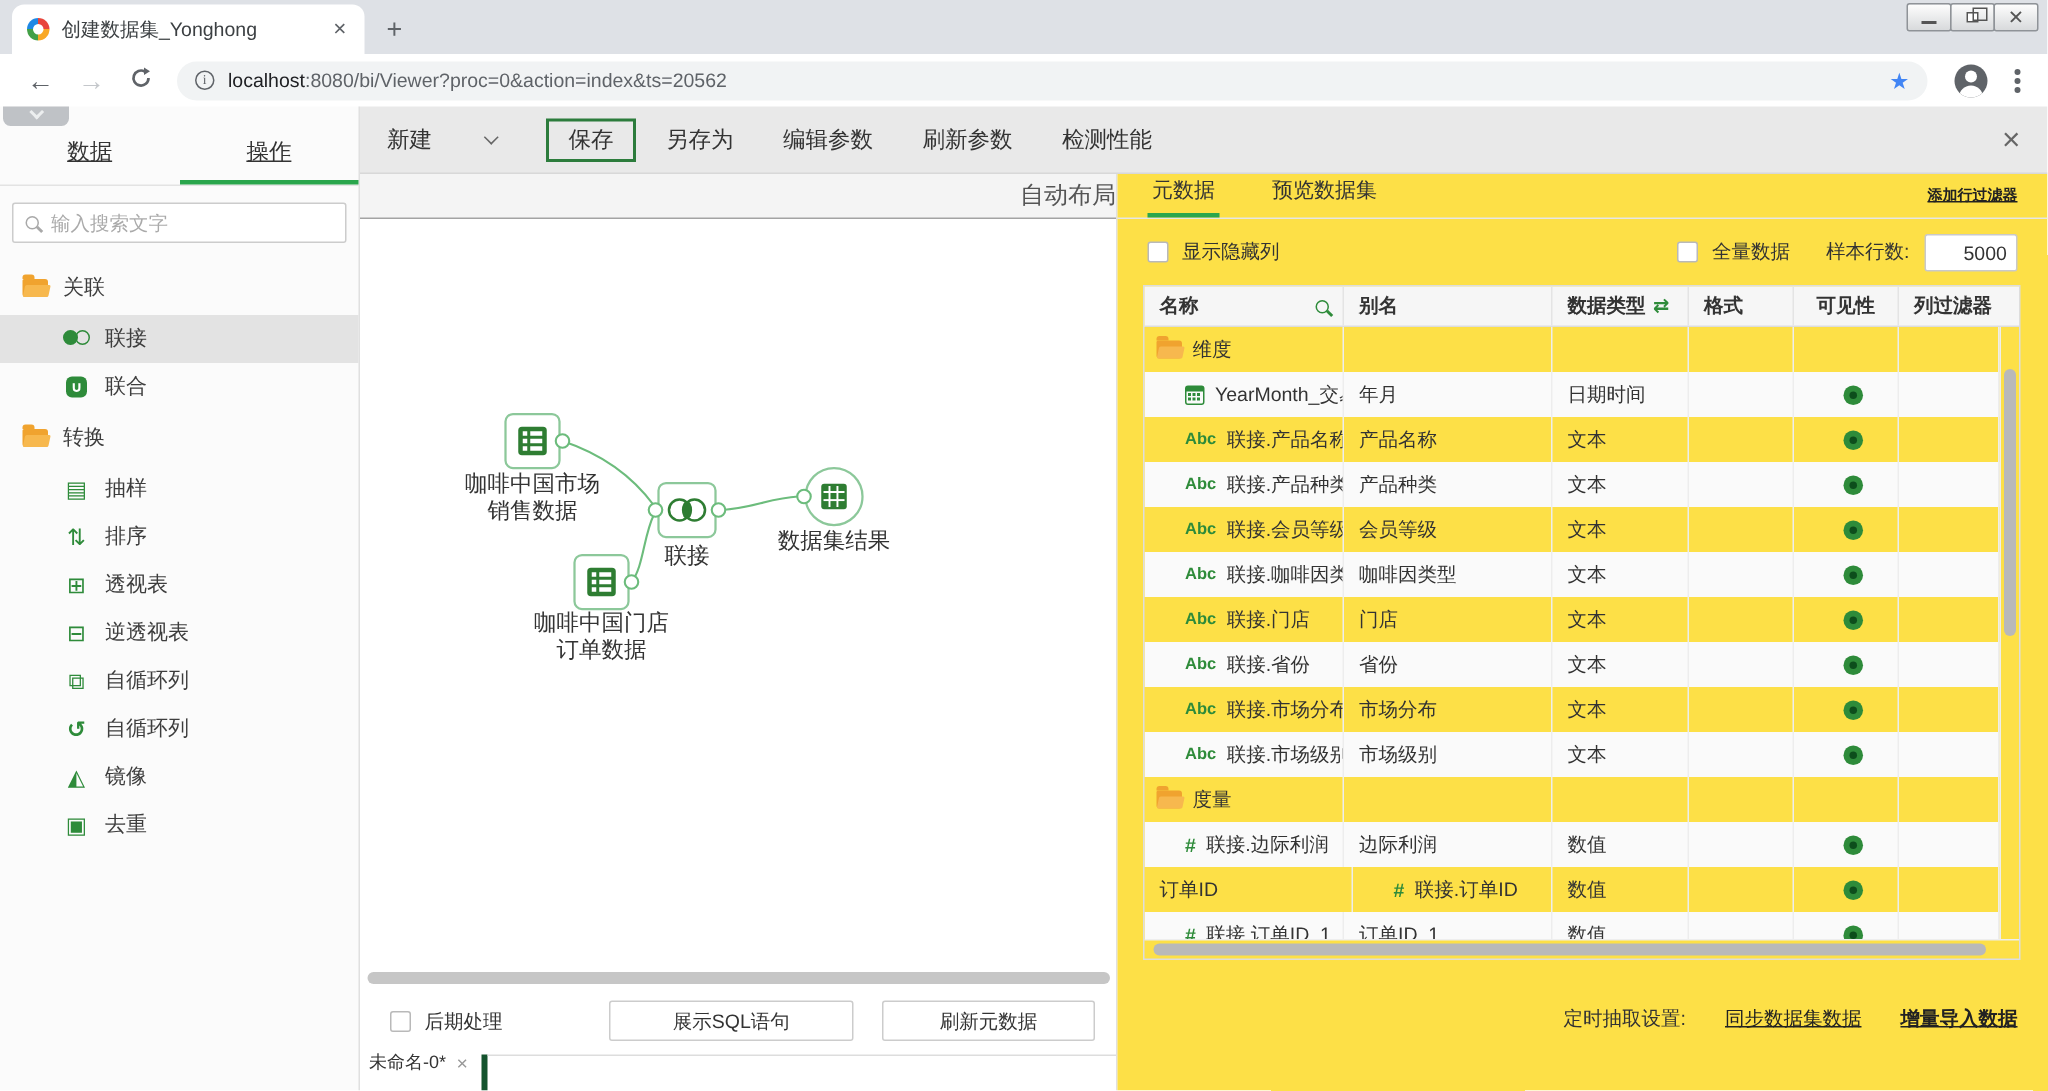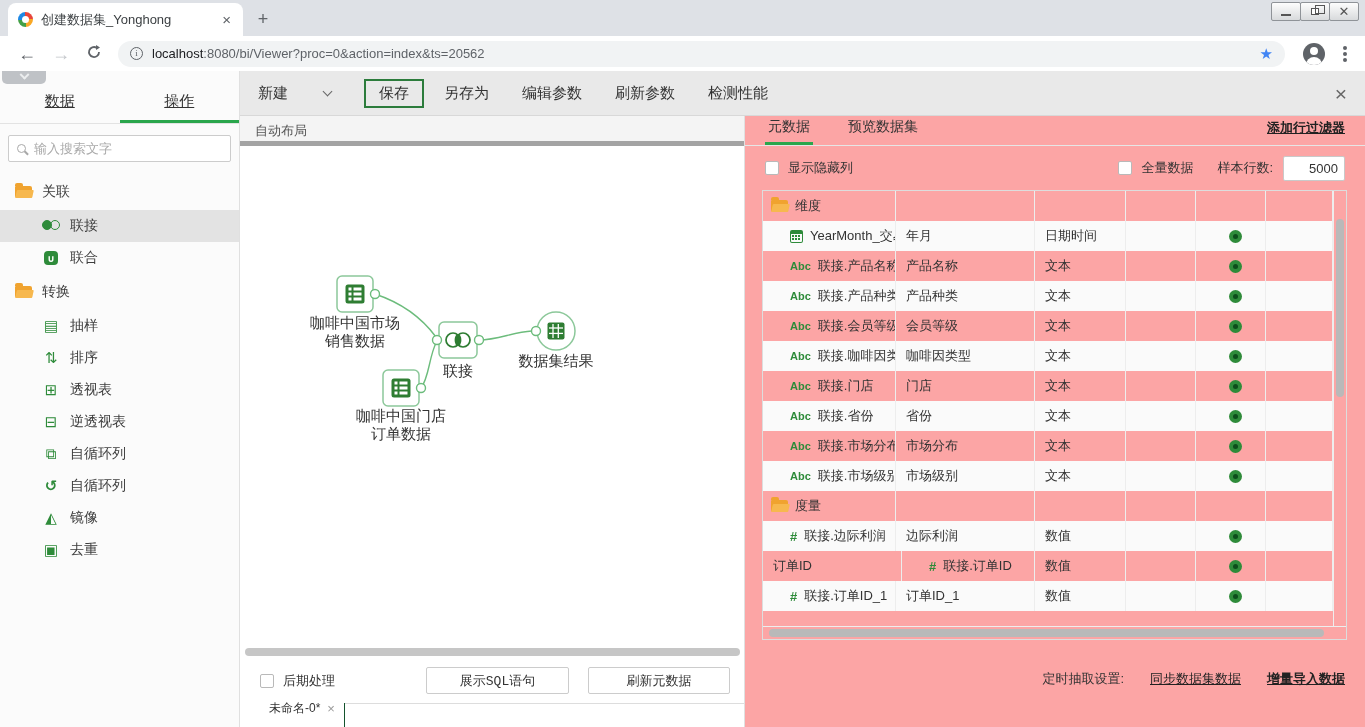--- a/index.html
+++ b/index.html
@@ -90,44 +90,44 @@
   .toolbar { height:45px; background:#e9e9e9; border-bottom:1px solid #d8d8d8; display:flex; align-items:center; padding:0 18px; font-size:15px; color:#333; }
   .tb { margin-right:33px; display:flex; align-items:center; white-space:nowrap;gap:28px; }
   .tb .chev { width:7px; height:7px; border-right:1.6px solid #666; border-bottom:1.6px solid #666; transform:rotate(45deg); margin:-3px 0 0 8px; }
   .tb-save { border:2px solid #2c7c3c; padding:3px 13px; margin-right:20px; }
   .tb-close { margin-left:auto; color:#666; font-size:21px; line-height:1; }
 
   .content { flex:1; display:flex; min-height:0; }
 
   
   .canvas-col { width:505px; flex:0 0 auto; display:flex; flex-direction:column; border-right:1px solid #e0e0e0; }
-  .autolayout { height:30px; background:#f4f4f4; border-bottom:5px solid #a3a3a3; font-size:13px; color:#555; line-height:29px; padding-left:15px; }
+  .autolayout { height:30px; background:#f4f4f4; border-bottom:1px solid #a3a3a3; font-size:16px; color:#555; line-height:29px; padding-left:15px;text-align:right; }
   .canvas { position:relative; height:500px; background:#fff; }
   .canvas svg { position:absolute; left:0; top:0; }
   .nlabel { position:absolute; font-size:15px; color:#333; text-align:center; line-height:18px; }
   .hscroll { height:12px; position:relative; }
   .hscroll .thumb { position:absolute; left:5px; right:4px; top:2px; height:8px; background:#c6c6c6; border-radius:4px; }
   .post-row { height:45px; display:flex; align-items:center; padding:0 14px 0 20px; }
   .cb { width:14px; height:14px; border:1px solid #b9b9b9; border-radius:2px; background:#fff; flex:0 0 auto; }
   .post-row .lbl { font-size:13px; margin-left:9px; }
   .btn { height:27px; border:1px solid #ccc; border-radius:2px; background:#fff; font-size:13px; color:#333;
          display:flex; align-items:center; justify-content:center; }
-  .btn-sql { width:143px; margin-left:auto;font-family:Liberation Mono, monospace; }
+  .btn-sql { width:163px; margin-left:auto; }
   .btn-meta { width:142px; margin-left:19px; }
   .doc-tabs { height:24px; position:relative; display:flex; }
-  .doc-tab { display:flex; align-items:center; padding:0 9px 14px 6px; font-size:12px; color:#333; border-right:1px solid #14532d;margin-left:23px; }
+  .doc-tab { display:flex; align-items:center; padding:0 9px 14px 6px; font-size:12px; color:#333; border-right:4px solid #14532d; }
   .doc-tab .x { color:#999; font-size:13px; margin-left:7px; }
   .doc-rest { flex:1; border-top:1px solid #ddd; }
 
   
-  .rpanel { flex:1; display:flex; flex-direction:column; background:#fca5a5; min-width:0; }
+  .rpanel { flex:1; display:flex; flex-direction:column; background:#fde047; min-width:0; }
   .p-tabs { height:30px; display:flex; align-items:flex-end; padding:0 20px; border-bottom:1px solid #e6e6e6; }
   .p-tab { font-size:14px; color:#333; padding:0 3px 6px; border-bottom:3px solid transparent; margin-right:32px; }
   .p-tab.active { border-bottom-color:#2aa64c; }
-  .add-filter { margin-left:auto; font-size:13px; font-weight:bold; color:#222; text-decoration:underline; padding-bottom:8px; }
+  .add-filter { margin-left:auto; font-size:10px; font-weight:bold; color:#222; text-decoration:underline; padding-bottom:8px; }
   .p-controls { height:44px; display:flex; align-items:center; padding:0 20px; font-size:13px; color:#333;justify-content:space-between; }
   .p-controls .lbl { margin-left:9px; }
   .pc-right { margin-left:auto; display:flex; align-items:center; }
   .pc-right .lbl2 { margin-left:24px; }
   .rows-input { width:62px; height:25px; border:1px solid #c9c9c9; border-radius:2px; margin-left:10px; font-size:13px; color:#333; padding-left:25px; font-family:inherit; outline:none; }
 
   .mtable { margin:0 18px 0 17px; height:450px; border:1px solid #ddd; display:flex; flex-direction:column; font-size:13px; }
   .mt-head { display:flex; background:#f6f6f6; border-bottom:1px solid #ddd; height:27px; font-weight:bold; flex:0 0 auto; }
   .hc { display:flex; align-items:center; padding-left:10px; border-right:1px solid #e4e4e4; }
   .c1 { width:133px; } .c2 { width:139px; } .c3 { width:91px; } .c4 { width:70px; } .c5 { width:70px; justify-content:center; padding-left:0; } .c6 { flex:1; border-right:0; }
@@ -408,20 +408,34 @@
             <span class="cb"></span>
             <span class="lbl">显示隐藏列</span>
             <span class="pc-right">
               <span class="cb"></span>
               <span class="lbl">全量数据</span>
               <span class="lbl2">样本行数:</span>
               <input class="rows-input" value="5000" style="">
             </span>
           </div>
           <div class="mtable">
+            <div class="mt-head">
+              <span class="hc c1">
+                  <span>名称</span>
+                  <span class="mag green"></span>
+                </span>
+              <span class="hc c2">别名</span>
+              <span class="hc c3">
+                  <span>数据类型</span>
+                  <span class="swap">⇄</span>
+                </span>
+              <span class="hc c4">格式</span>
+              <span class="hc c5">可见性</span>
+              <span class="hc c6">列过滤器</span>
+            </div>
             <div class="mt-body">
               <div class="mt-rows">
 
                   <div class="mt-row row-folder">
                     <span class="bc c1">
                       <span class="ricon">
                         <span class="folder-icon"></span>
                       </span>
                       <span class="rname">维度</span>
                     </span>

